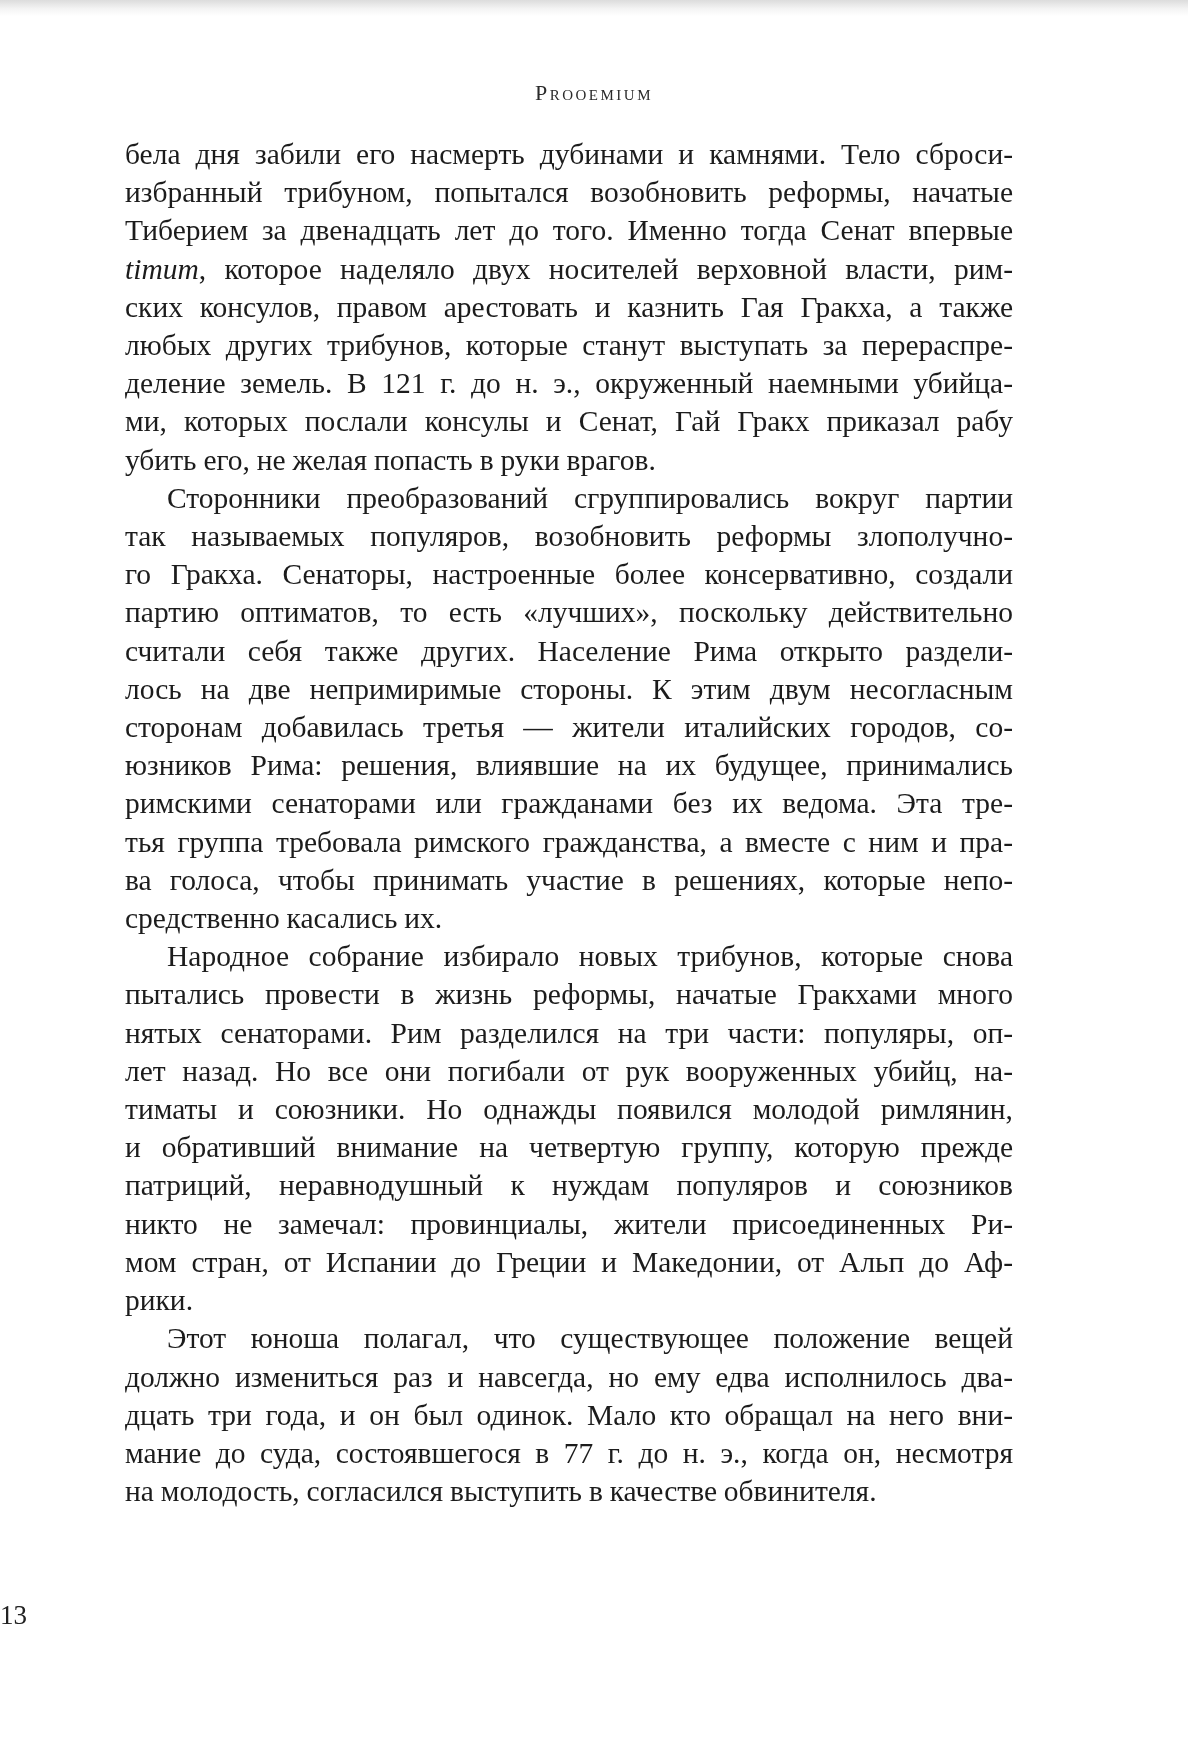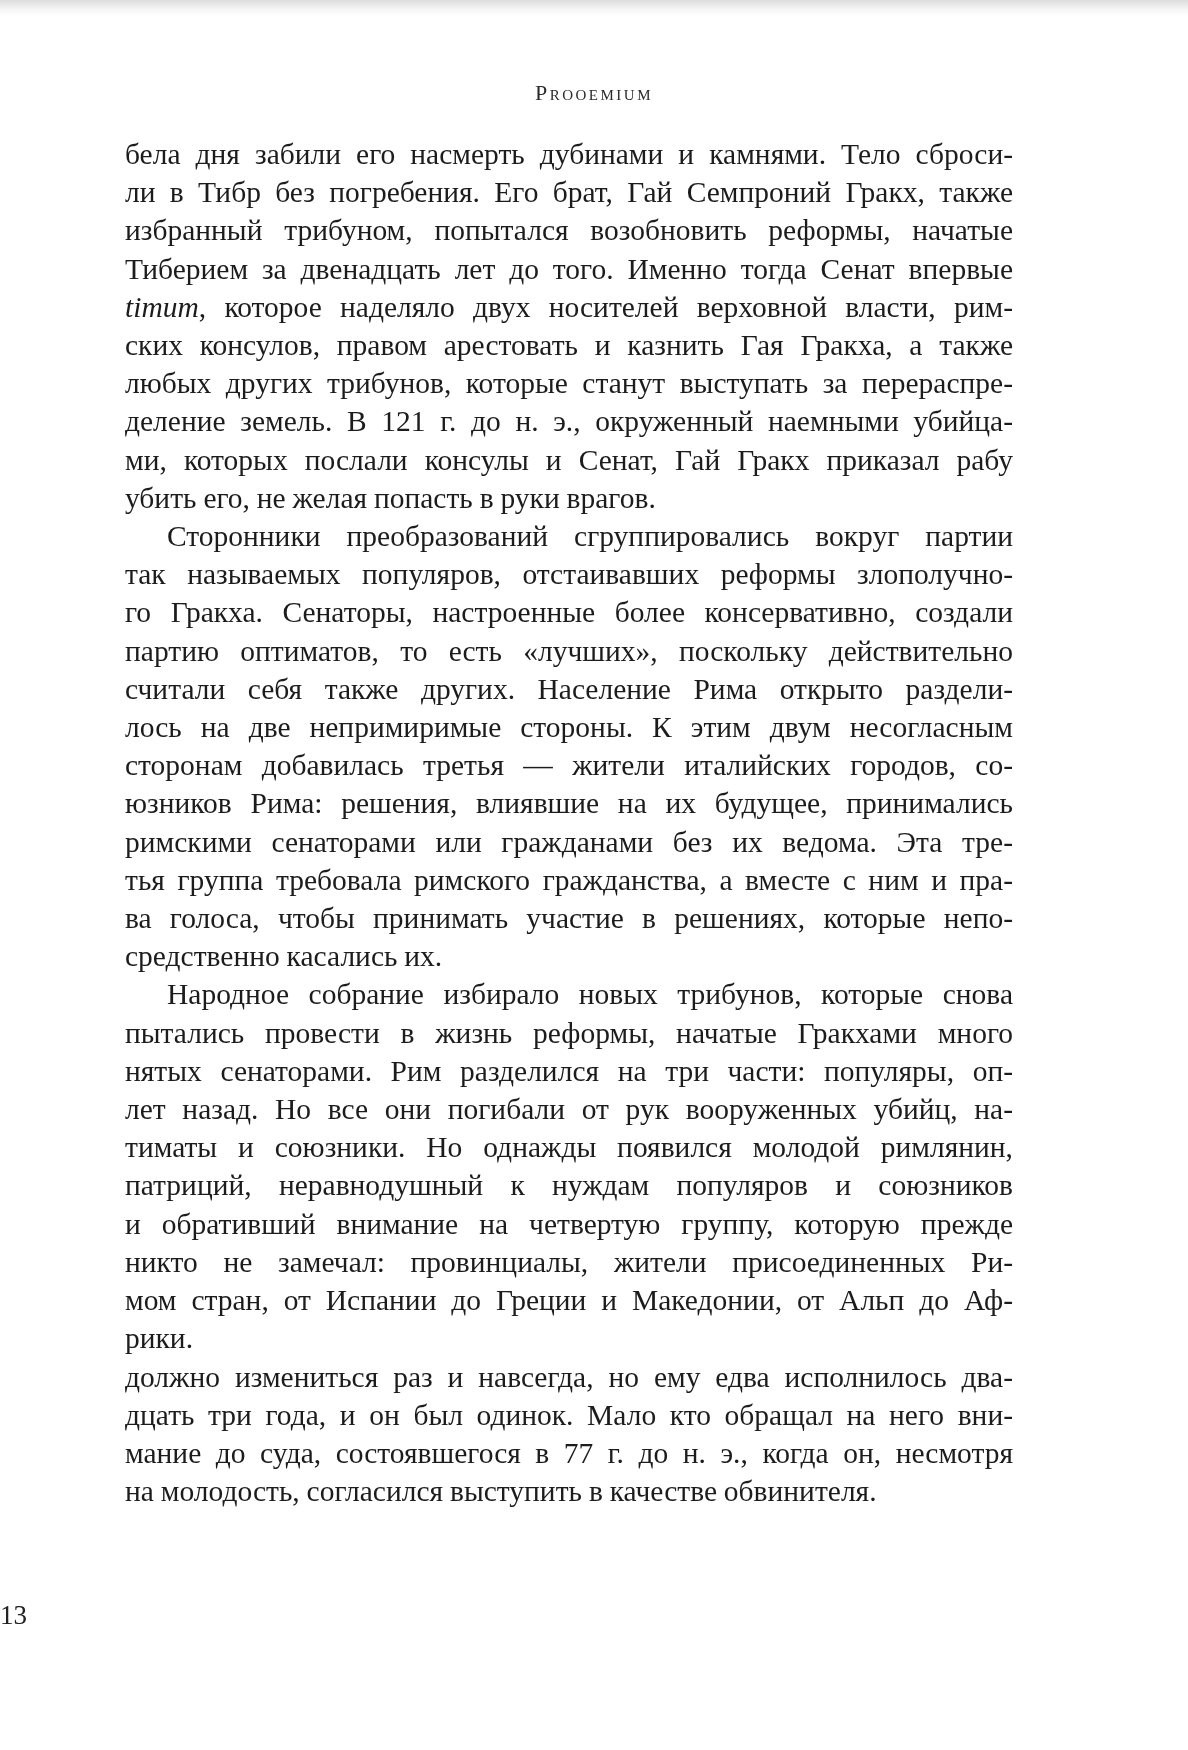--- a/index.html
+++ b/index.html
@@ -71,57 +71,57 @@
 </head>
 <body>
 
 <div class="top-shade"></div>
 
 <div class="running-header">Prooemium</div>
 
 <div class="text-block" id="text-block">
     <div>
       <span class="line"><span>бела дня забили его насмерть дубинами и камнями. Тело сброси-</span></span>
-      <span class="line"><span>ли в Тибр без погребения. Его брат, Гай Семпроний Гракх, также</span></span>
       <span class="line"><span>избранный трибуном, попытался возобновить реформы, начатые</span></span>
       <span class="line"><span>Тиберием за двенадцать лет до того. Именно тогда Сенат впервые</span></span>
       <span class="line"><em>timum</em><span>, которое наделяло двух носителей верховной власти, рим-</span></span>
       <span class="line"><span>ских консулов, правом арестовать и казнить Гая Гракха, а также</span></span>
       <span class="line"><span>любых других трибунов, которые станут выступать за перераспре-</span></span>
       <span class="line"><span>деление земель. В 121 г. до н. э., окруженный наемными убийца-</span></span>
       <span class="line"><span>ми, которых послали консулы и Сенат, Гай Гракх приказал рабу</span></span>
       <span class="line last"><span>убить его, не желая попасть в руки врагов.</span></span>
     </div>
     <div>
       <span class="line indent-first"><span>Сторонники преобразований сгруппировались вокруг партии</span></span>
-      <span class="line"><span>так называемых популяров, отстаивавших реформы злополучно-</span></span>
+      <span class="line"><span>так называемых популяров, возобновить реформы злополучно-</span></span>
       <span class="line"><span>го Гракха. Сенаторы, настроенные более консервативно, создали</span></span>
       <span class="line"><span>партию оптиматов, то есть «лучших», поскольку действительно</span></span>
       <span class="line"><span>считали себя также других. Население Рима открыто раздели-</span></span>
       <span class="line"><span>лось на две непримиримые стороны. К этим двум несогласным</span></span>
       <span class="line"><span>сторонам добавилась третья — жители италийских городов, со-</span></span>
       <span class="line"><span>юзников Рима: решения, влиявшие на их будущее, принимались</span></span>
       <span class="line"><span>римскими сенаторами или гражданами без их ведома. Эта тре-</span></span>
       <span class="line"><span>тья группа требовала римского гражданства, а вместе с ним и пра-</span></span>
       <span class="line"><span>ва голоса, чтобы принимать участие в решениях, которые непо-</span></span>
       <span class="line last"><span>средственно касались их.</span></span>
     </div>
     <div>
       <span class="line indent-first"><span>Народное собрание избирало новых трибунов, которые снова</span></span>
       <span class="line"><span>пытались провести в жизнь реформы, начатые Гракхами много</span></span>
       <span class="line"><span>нятых сенаторами. Рим разделился на три части: популяры, оп-</span></span>
       <span class="line"><span>лет назад. Но все они погибали от рук вооруженных убийц, на-</span></span>
       <span class="line"><span>тиматы и союзники. Но однажды появился молодой римлянин,</span></span>
+      <span class="line"><span>и обративший внимание на четвертую группу, которую прежде</span></span>
       <span class="line"><span>патриций, неравнодушный к нуждам популяров и союзников</span></span>
-      <span class="line"><span>и обративший внимание на четвертую группу, которую прежде</span></span>
       <span class="line"><span>никто не замечал: провинциалы, жители присоединенных Ри-</span></span>
       <span class="line"><span>мом стран, от Испании до Греции и Македонии, от Альп до Аф-</span></span>
       <span class="line last"><span>рики.</span></span>
     </div>
     <div>
+      <span class="line indent-first"><span>Этот юноша полагал, что существующее положение вещей</span></span>
       <span class="line"><span>должно измениться раз и навсегда, но ему едва исполнилось два-</span></span>
       <span class="line"><span>дцать три года, и он был одинок. Мало кто обращал на него вни-</span></span>
       <span class="line"><span>мание до суда, состоявшегося в 77 г. до н. э., когда он, несмотря</span></span>
       <span class="line last"><span>на молодость, согласился выступить в качестве обвинителя.</span></span>
     </div>
   </div>
 
 <div class="page-number">13</div>
 
 </body></html>

